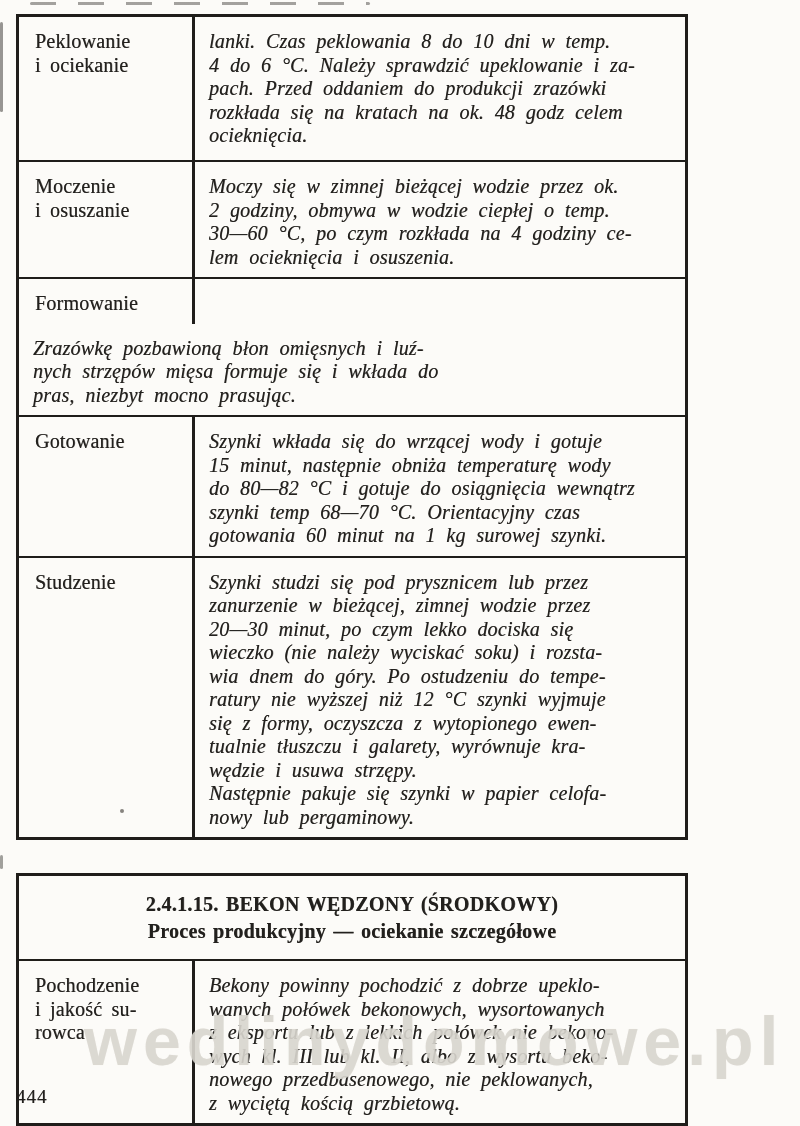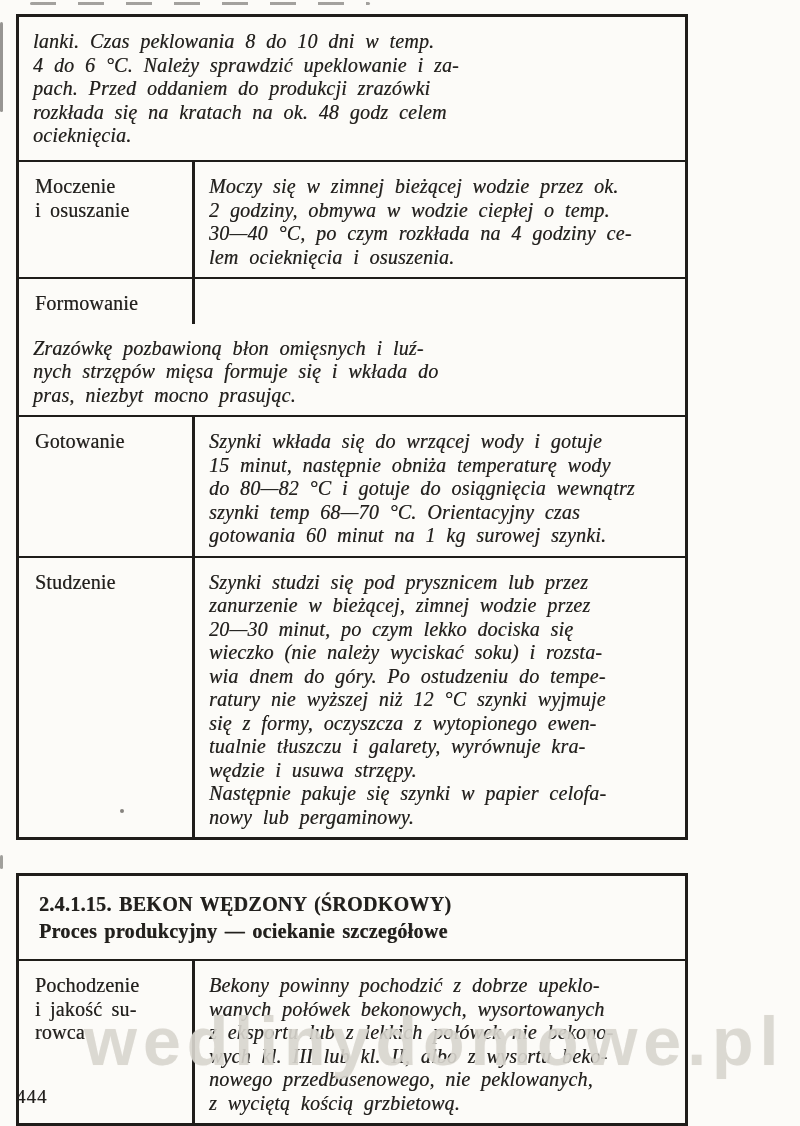--- a/index.html
+++ b/index.html
@@ -51,20 +51,21 @@
   .r1 { min-height: 143px; }
   .r2 { min-height: 117px; }
   .r3 { min-height: 88px; flex-direction: column;  }
   .r4 { min-height: 139px; }
   .r5 { min-height: 276px; }
 
   .thead {
     border-bottom: 2px solid #1f1d1a;
     min-height: 76px;
     padding: 15px 20px 14px;
+    text-align: center;
   }
   .thead .tline {
     font-size: 20px;
     font-weight: bold;
     line-height: 27px;
     letter-spacing: 0.3px;
     word-spacing: 2px;
     text-shadow: 0.4px 0 0 rgba(32,30,27,0.6);
   }
   .t2row { min-height: 160px; }
@@ -122,38 +123,42 @@
 <div class="page">
 
   <div class="artifact-topline"></div>
   <div class="artifact-leftedge-1"></div>
   <div class="artifact-leftedge-2"></div>
   <div class="artifact-dot"></div>
 
   <div class="tbl t1">
 
     <div class="trow r1">
+      <div class="lab">
+        <div class="cell">Peklowanie
+i ociekanie</div>
+      </div>
       <div class="txt">
         <div class="cell">lanki. Czas peklowania 8 do 10 dni w temp.
 4 do 6 °C. Należy sprawdzić upeklowanie i za-
 pach. Przed oddaniem do produkcji zrazówki
 rozkłada się na kratach na ok. 48 godz celem
 ocieknięcia.</div>
       </div>
     </div>
 
     <div class="trow r2">
       <div class="lab">
         <div class="cell">Moczenie
 i osuszanie</div>
       </div>
       <div class="txt">
         <div class="cell">Moczy się w zimnej bieżącej wodzie przez ok.
 2 godziny, obmywa w wodzie ciepłej o temp.
-30—40 °C, po czym rozkłada na 4 godziny ce-
+30—60 °C, po czym rozkłada na 4 godziny ce-
 lem ocieknięcia i osuszenia.</div>
       </div>
     </div>
 
     <div class="trow r3">
       <div class="lab">
         <div class="cell">Formowanie</div>
       </div>
       <div class="txt">
         <div class="cell">Zrazówkę pozbawioną błon omięsnych i luź-

